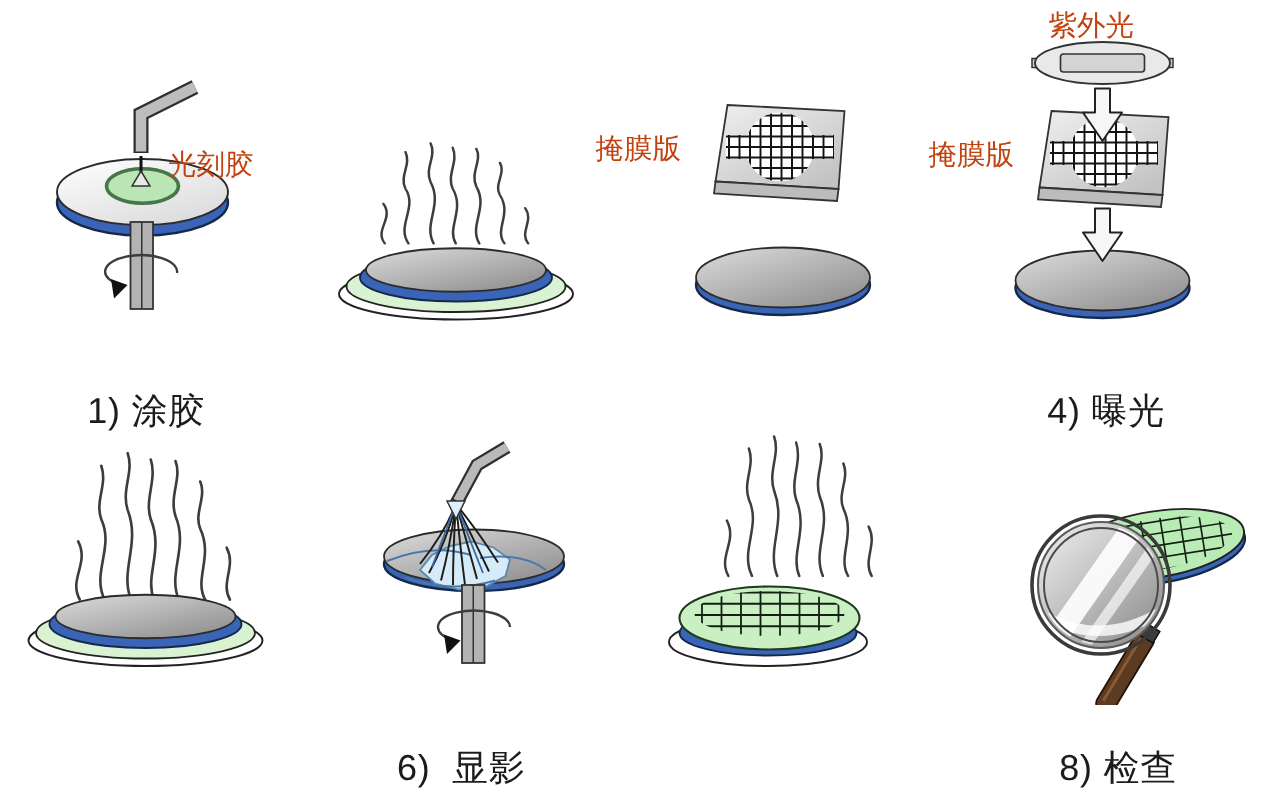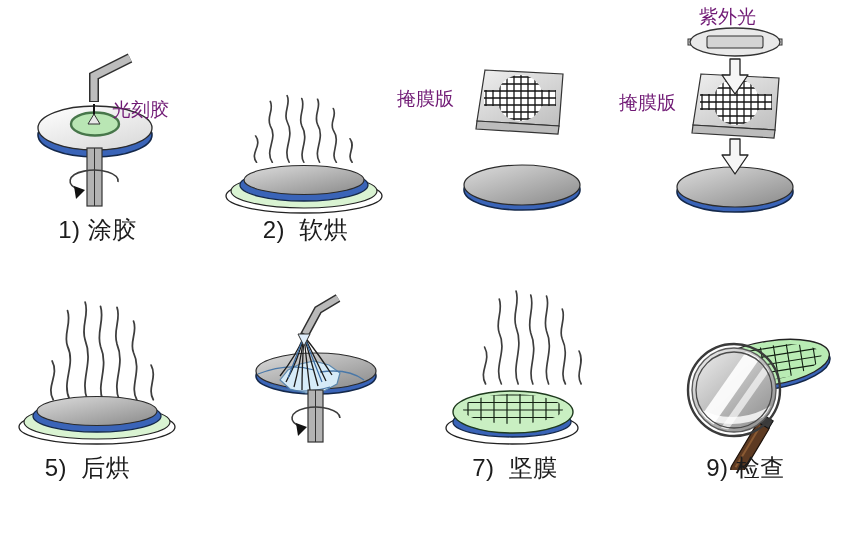--- a/index.html
+++ b/index.html
@@ -3,24 +3,24 @@
 <meta charset="utf-8">
 <style>
   html,body{margin:0;padding:0;background:#ffffff;}
   #stage{
     position:relative;width:857px;height:538px;background:#ffffff;overflow:hidden;
     font-family:"Liberation Sans","DejaVu Sans",sans-serif;color:#1c1c1c;
   }
   .step-art{position:absolute;}
   .caption{
     position:absolute;font-size:24px;font-weight:400;color:#1c1c1c;
-    text-align:center;white-space:pre;letter-spacing:0.5px;
+    text-align:center;white-space:pre;letter-spacing:0.5px;margin-top:44px;
   }
   .anno{
-    position:absolute;font-size:19px;color:#701a75;white-space:nowrap;
+    position:absolute;font-size:19px;color:#c2410c;white-space:nowrap;
   }
 </style>
 </head>
 <body>
 
 <div id="stage">
 
   <svg width="0" height="0" style="position:absolute" aria-hidden="true">
     <defs>
       <linearGradient id="gradDisc" x1="0" y1="0" x2="0.85" y2="1">
@@ -213,18 +213,17 @@
       <circle cx="72" cy="72" r="38" fill="none" stroke="#4a4a4a" stroke-width="1.3"></circle>
     </g>
   </svg>
 
   <div class="anno" style="left:112px;top:97px">光刻胶</div>
   <div class="anno" style="left:397px;top:86px">掩膜版</div>
   <div class="anno" style="left:699px;top:4px">紫外光</div>
   <div class="anno" style="left:619px;top:90px">掩膜版</div>
 
   <div class="caption" style="left:5px;top:214px;width:185px">1) 涂胶</div>
-  <div class="caption" style="left:218px;top:214px;width:175px">2)  软烘</div>
-  <div class="caption" style="left:0px;top:452px;width:175px">5)  后烘</div>
-  <div class="caption" style="left:425px;top:452px;width:180px">7)  坚膜</div>
-  <div class="caption" style="left:658px;top:452px;width:175px">9) 检查</div>
+  <div class="caption" style="left:645px;top:214px;width:185px">4) 曝光</div>
+  <div class="caption" style="left:220px;top:452px;width:175px">6)  显影</div>
+  <div class="caption" style="left:658px;top:452px;width:175px">8) 检查</div>
 
 </div>
 
 </body></html>

